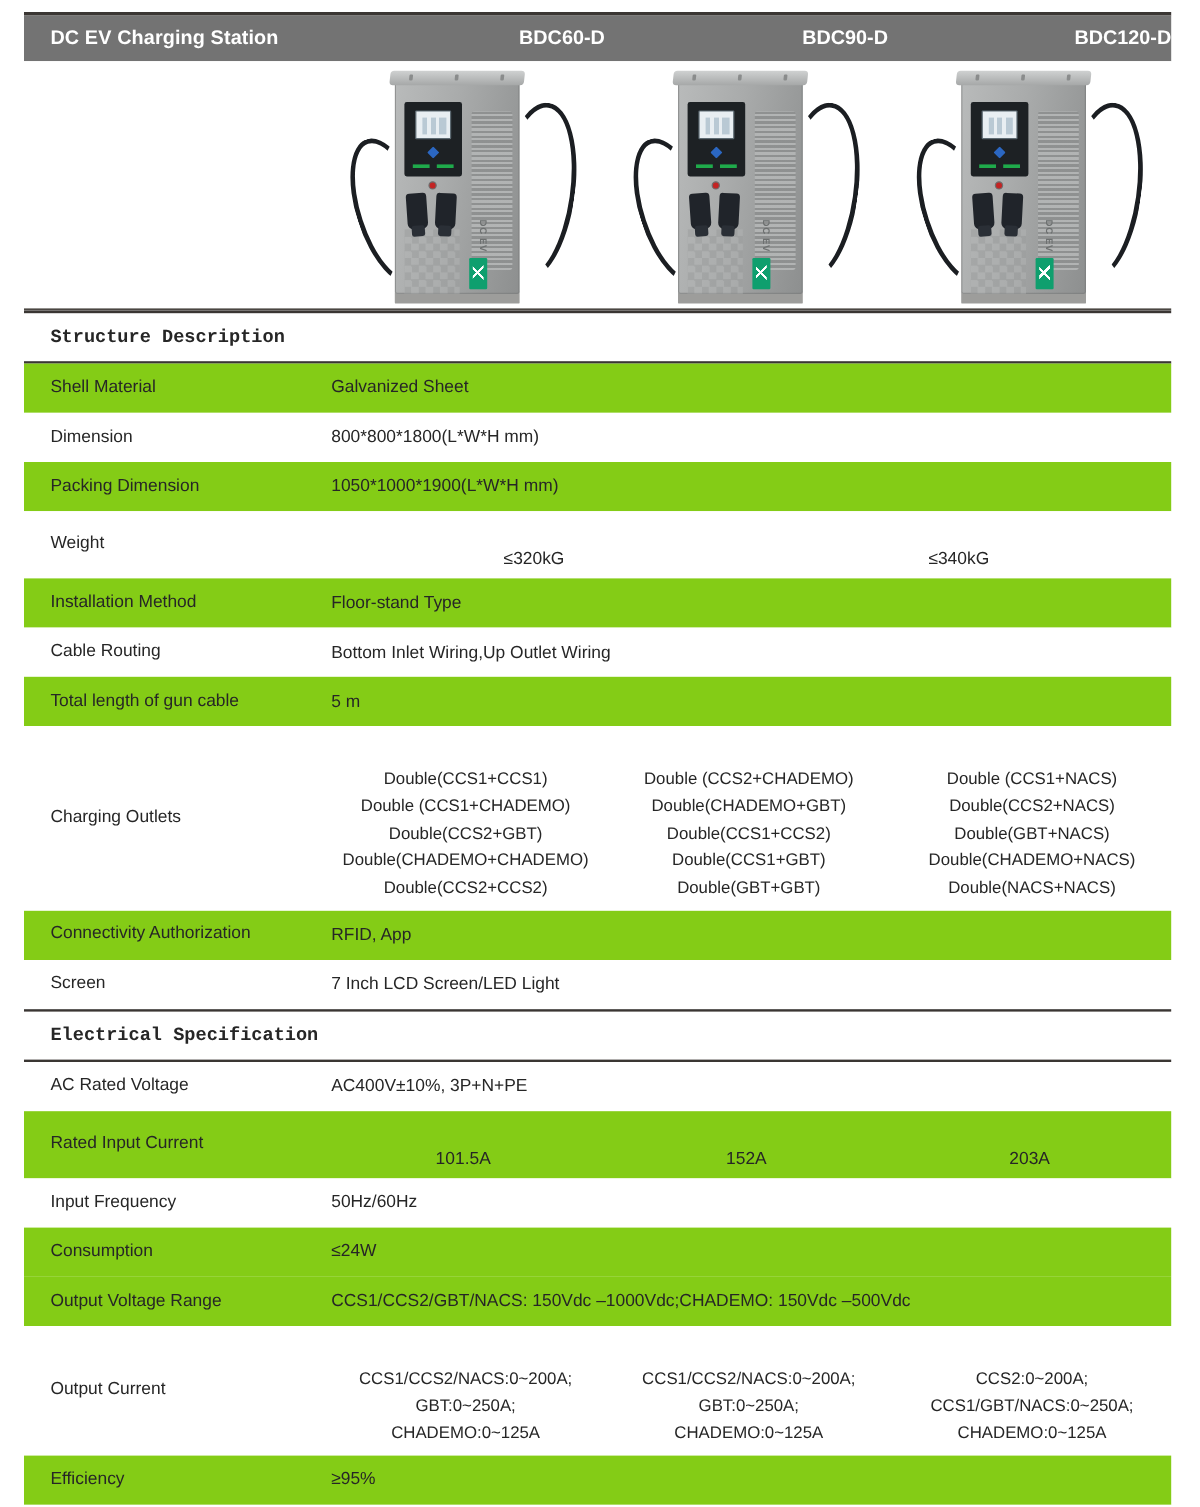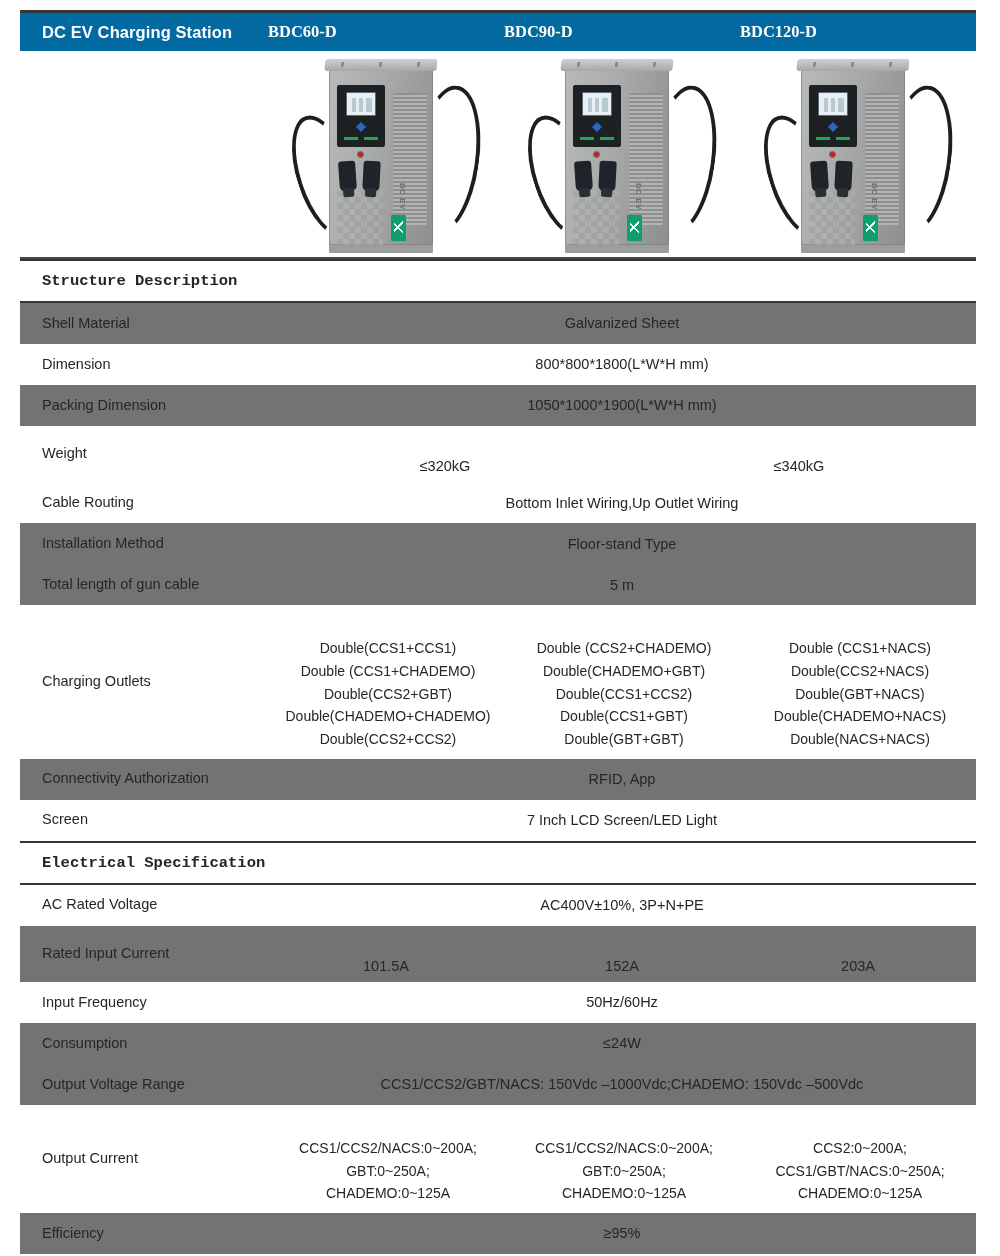--- a/index.html
+++ b/index.html
@@ -28,36 +28,35 @@
 
   
   .top-rule {
     height: 3px;
     background: #3a3633;
     width: 100%;
   }
   .header-bar {
     display: flex;
     align-items: center;
-    background: #0369a1;
+    background: #737373;
     height: 38px;
     color: #ffffff;
     font-weight: bold;
     font-size: 16.5px;
   }
   .hdr-label {
     width: 248px;
     padding-left: 22px;
     text-align: left;
     letter-spacing: .1px;
   }
   .hdr-col {
     flex: 1 1 0;
-    text-align: left;
-    font-family: Liberation Serif, serif;
+    text-align: right;
   }
 
   
   .img-row {
     display: flex;
     height: 208px;
     background: #ffffff;
     border-bottom: 2px solid #4a4642;
   }
   .img-label-cell { width: 248px; }
@@ -283,31 +282,30 @@
     border-top: 2.5px solid #3a3633;
     border-bottom: 2.5px solid #3a3633;
     font-family: Liberation Mono, monospace;
   }
   .row {
     display: flex;
     align-items: center;
     min-height: 41px;
     font-size: 14.5px;
   }
-  .row.alt { background: #737373; }
+  .row.alt { background: #84cc16; }
   .row.plain { background: #ffffff; }
   .cell-label {
     width: 248px;
     padding-left: 22px;
     text-align: left;
     line-height: 1.35;
   }
   .cell-span {
     flex: 1 1 0;
-    text-align: center;
     padding: 6px 8px;
     line-height: 1.4;
   }
   .cell-col {
     flex: 1 1 0;
     text-align: center;
     padding: 6px 4px;
     line-height: 1.4;
     margin-top: 24px;
   }
@@ -446,27 +444,27 @@
         </div>
         <div class="row alt">
           <div class="cell-label">Packing Dimension</div>
           <div class="cell-span">1050*1000*1900(L*W*H mm)</div>
         </div>
         <div class="row plain">
           <div class="cell-label">Weight</div>
           <div class="cell-col">≤320kG</div>
           <div class="cell-col">≤340kG</div>
         </div>
+        <div class="row alt">
+          <div class="cell-label">Installation Method</div>
+          <div class="cell-span">Floor-stand Type</div>
+        </div>
         <div class="row plain">
           <div class="cell-label">Cable Routing</div>
           <div class="cell-span">Bottom Inlet Wiring,Up Outlet Wiring</div>
-        </div>
-        <div class="row alt">
-          <div class="cell-label">Installation Method</div>
-          <div class="cell-span">Floor-stand Type</div>
         </div>
         <div class="row alt">
           <div class="cell-label">Total length of gun cable</div>
           <div class="cell-span">5 m</div>
         </div>
         <div class="row plain">
           <div class="cell-label">Charging Outlets</div>
           <div class="cell-col multi">Double(CCS1+CCS1)
 Double (CCS1+CHADEMO)
 Double(CCS2+GBT)

